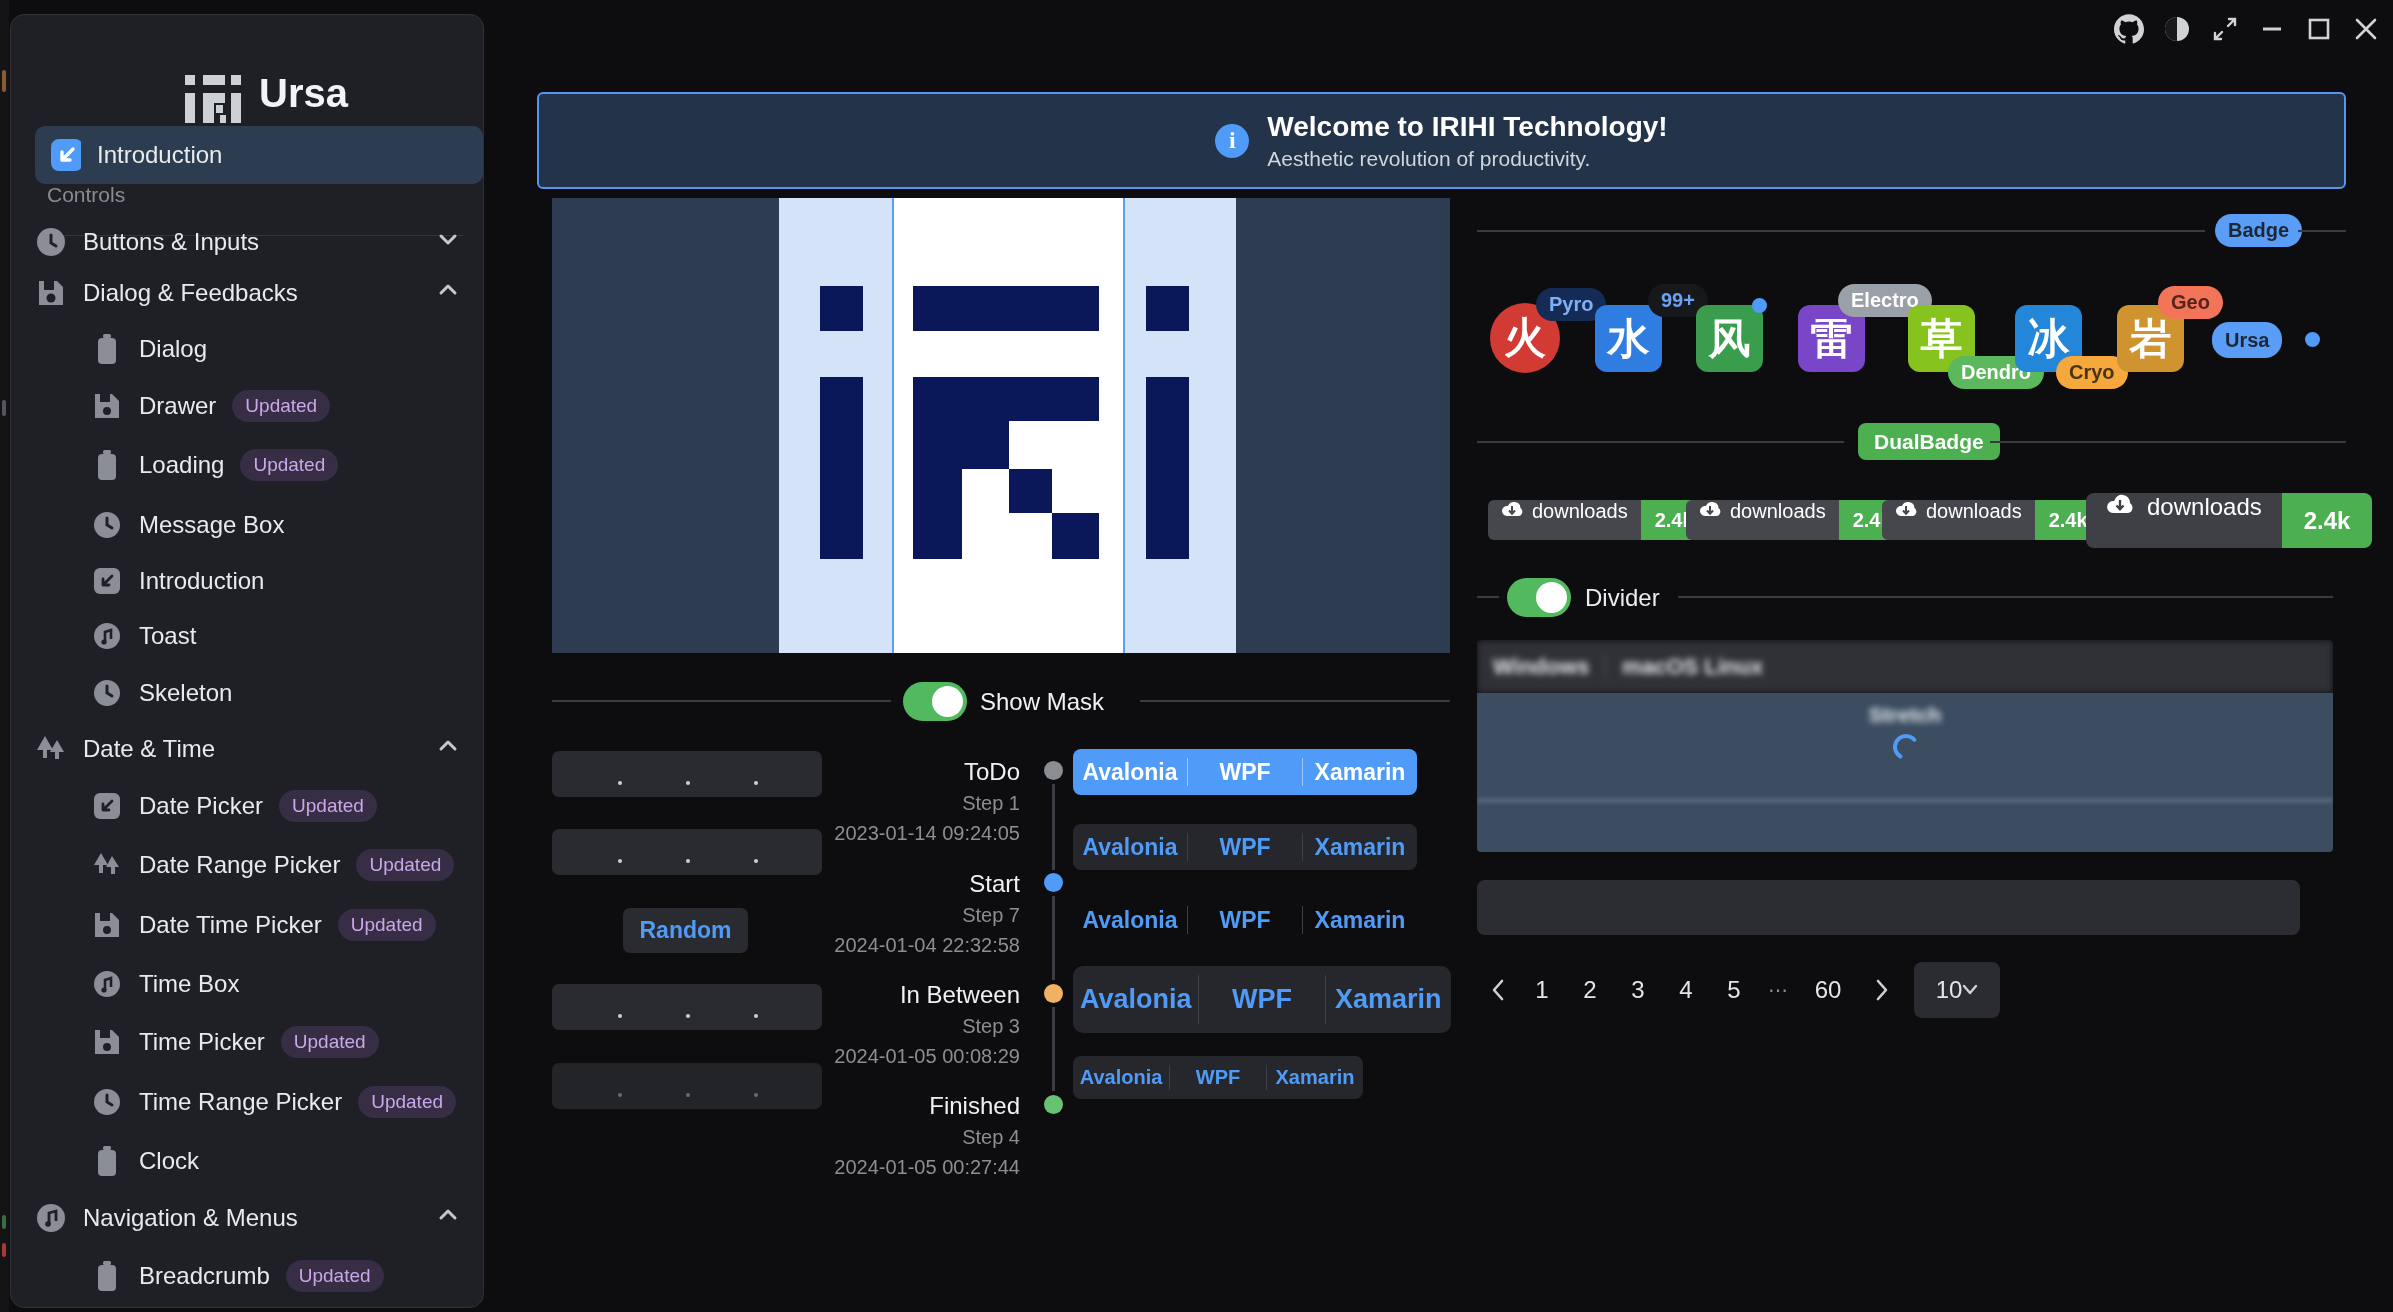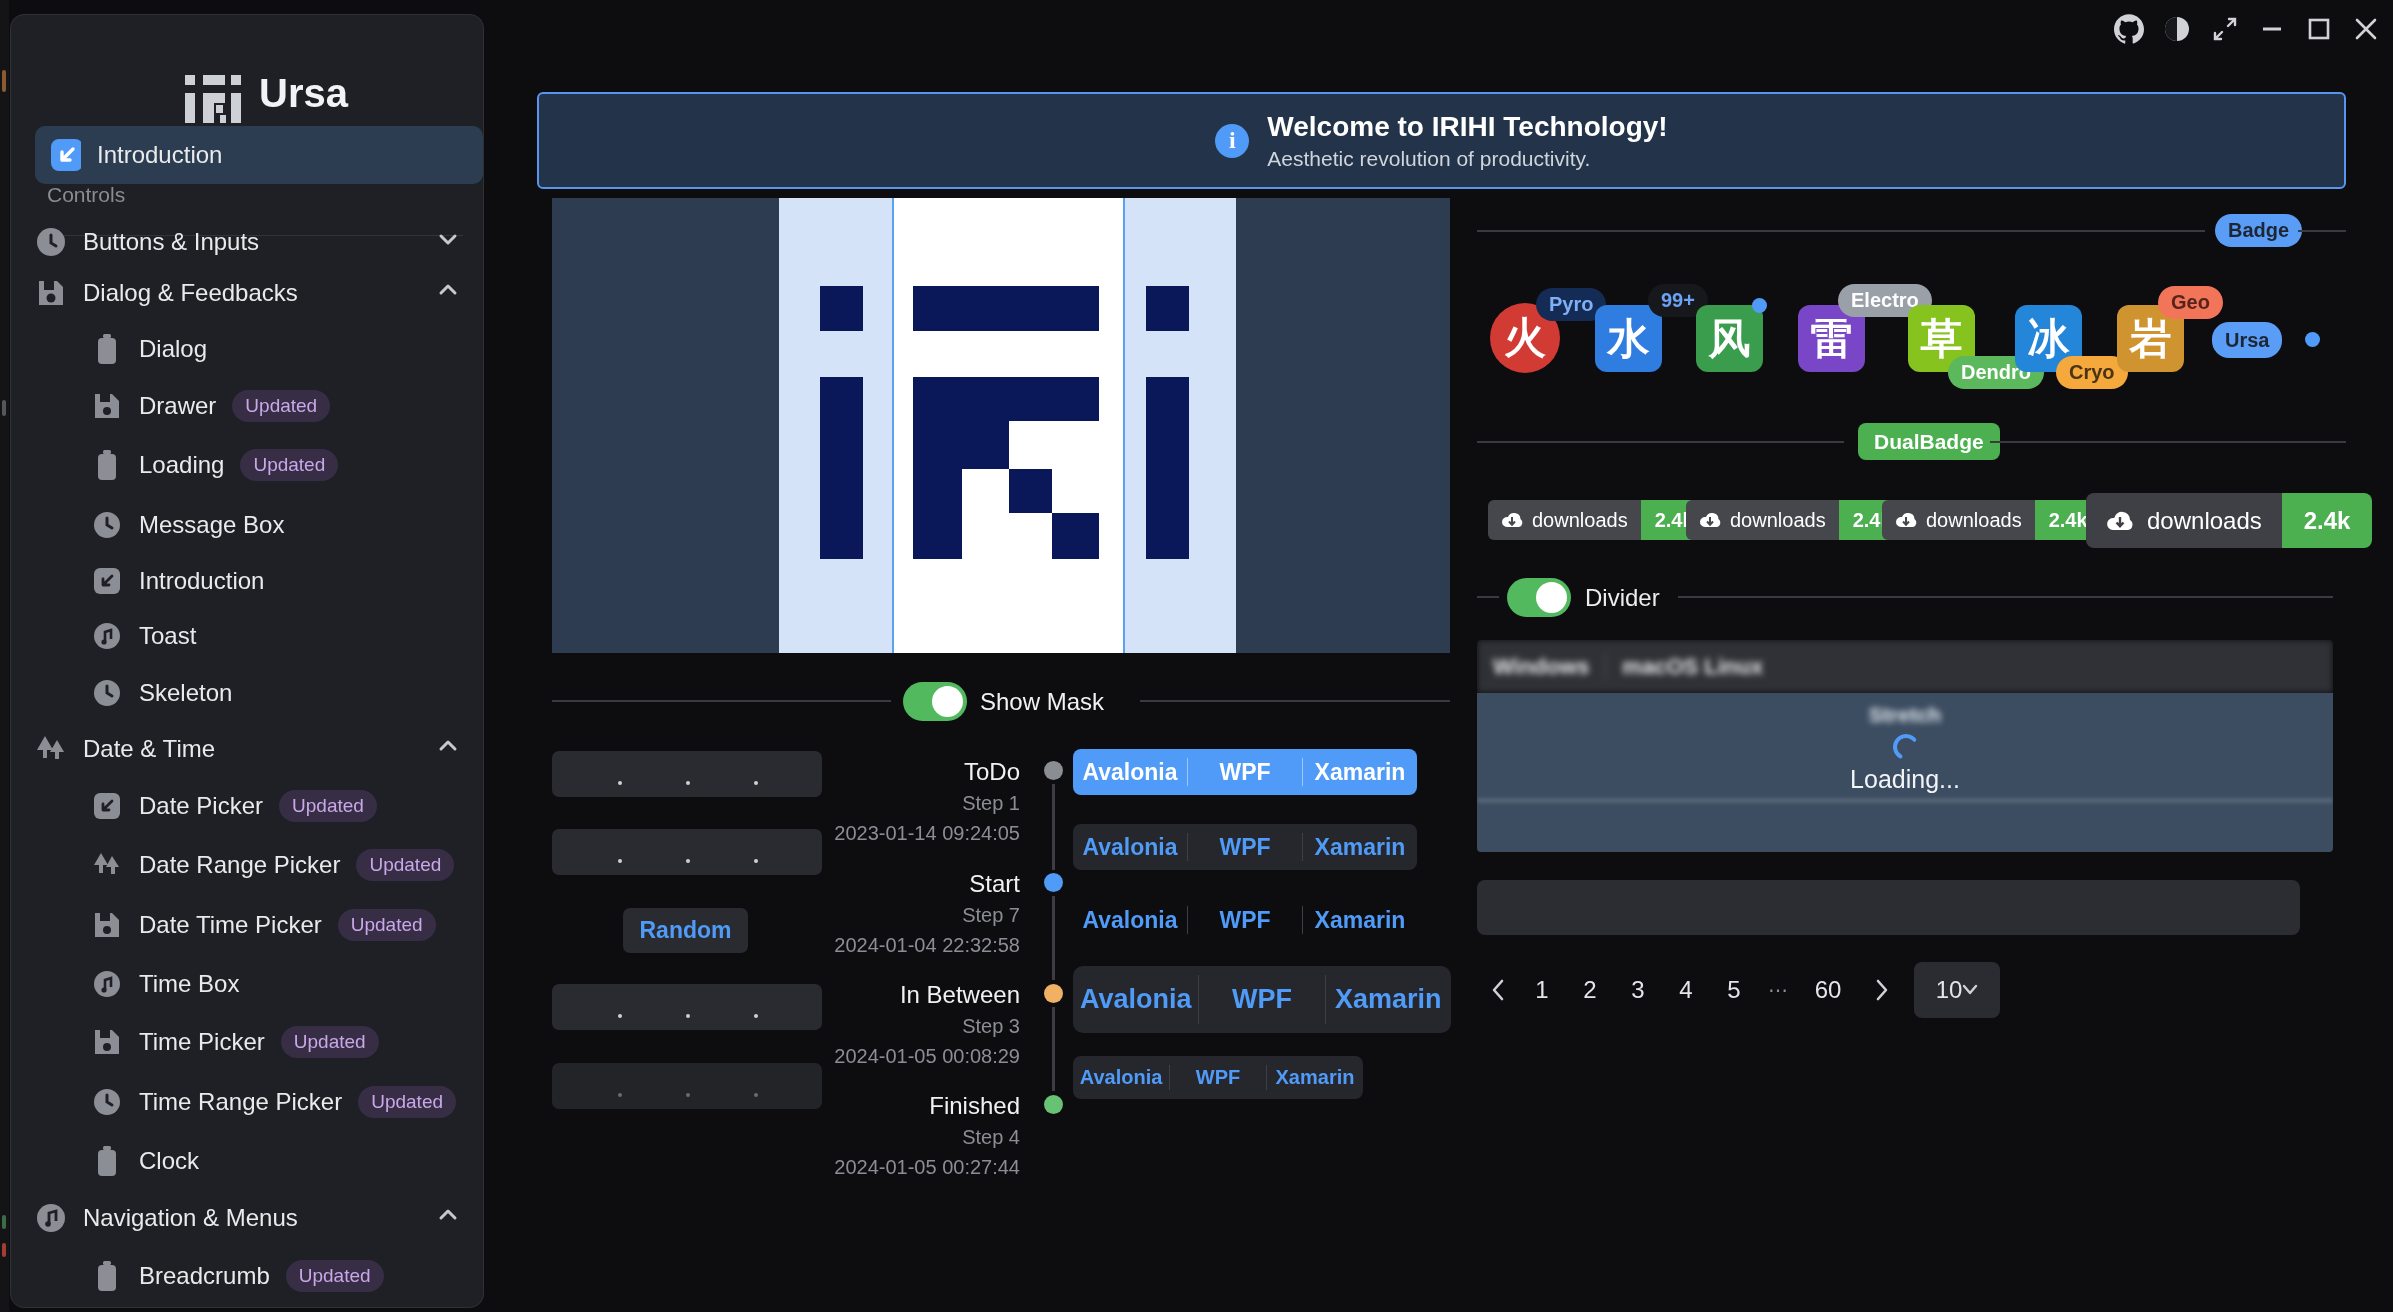--- a/index.html
+++ b/index.html
@@ -57,21 +57,21 @@
   .strip.dark .sep,.strip.ghost .sep{background:#3e3f45;}
   
   .tile{position:absolute;width:67px;height:67px;border-radius:12px;display:flex;align-items:center;
         justify-content:center;color:#fff;font-size:42px;font-weight:bold;top:305px;}
   .mini-pill{position:absolute;height:33px;border-radius:17px;padding:0 13px;display:flex;align-items:center;
              font-size:20px;font-weight:600;white-space:nowrap;}
   .blue-pill{background:#5a9df6;color:#1c2634;font-weight:bold;}
   .dot-badge{position:absolute;width:15px;height:15px;border-radius:50%;background:#4f9bf7;}
   
   .dl-badge{position:absolute;display:flex;border-radius:6px;overflow:hidden;color:#fff;}
-  .dl-left{background:#46474d;display:flex;align-items:center;gap:9px;padding:0 13px;}
+  .dl-left{background:#46474d;display:flex;align-items:flex-start;gap:9px;padding:0 13px;}
   .dl-right{background:#4caf50;display:flex;align-items:center;padding:0 14px;font-weight:bold;}
   
   #load-card{position:absolute;left:1477px;top:640px;width:856px;height:212px;border-radius:4px;overflow:hidden;}
   #load-head{position:absolute;left:0;top:0;width:856px;height:53px;background:#303136;display:flex;
              align-items:center;gap:0;filter:blur(3px);color:#e8e9eb;font-size:22px;font-weight:bold;}
   #load-body{position:absolute;left:0;top:53px;width:856px;height:159px;background:#3c4d61;}
   
   .pg-item{position:absolute;top:962px;height:56px;display:flex;align-items:center;justify-content:center;
            font-size:24px;color:#e4e5e8;width:40px;border-radius:8px;}
   
@@ -571,21 +571,20 @@
       <span style="width:1px;height:26px;background:#55565c"></span>
       <span style="padding:0 16px">macOS Linux</span>
     </div>
     <div id="load-body">
       <div style="position:absolute;left:0;top:10px;width:856px;text-align:center;font-size:21px;color:#e6eaf0;filter:blur(3px);font-weight:bold">Stretch</div>
       <div style="position:absolute;left:413px;top:38px">
         <svg width="32" height="32">
             <circle cx="16" cy="16" r="11" fill="none" stroke="#4f9bf7" stroke-width="4" stroke-dasharray="38 32" stroke-linecap="round" transform="rotate(120 16 16)"></circle>
           </svg>
       </div>
-      <div style="position:absolute;left:0;top:72px;width:856px;text-align:center;font-size:25px;color:#f2f4f6">Loading...</div>
       <div style="position:absolute;left:0;top:106px;width:856px;height:3px;background:rgba(255,255,255,.22);filter:blur(2px)"></div>
     </div>
   </div>
 
   <div class="abs" style="left:1477px;top:880px;width:823px;height:55px;background:#2c2d33;border-radius:8px"></div>
 
   <div class="pg-item" style="left:1478px">
     <svg width="18" height="24">
         <path d="M13 3 L5 12 l8 9" stroke="#cfd1d4" stroke-width="2.6" fill="none" stroke-linecap="round" stroke-linejoin="round"></path>
       </svg>

